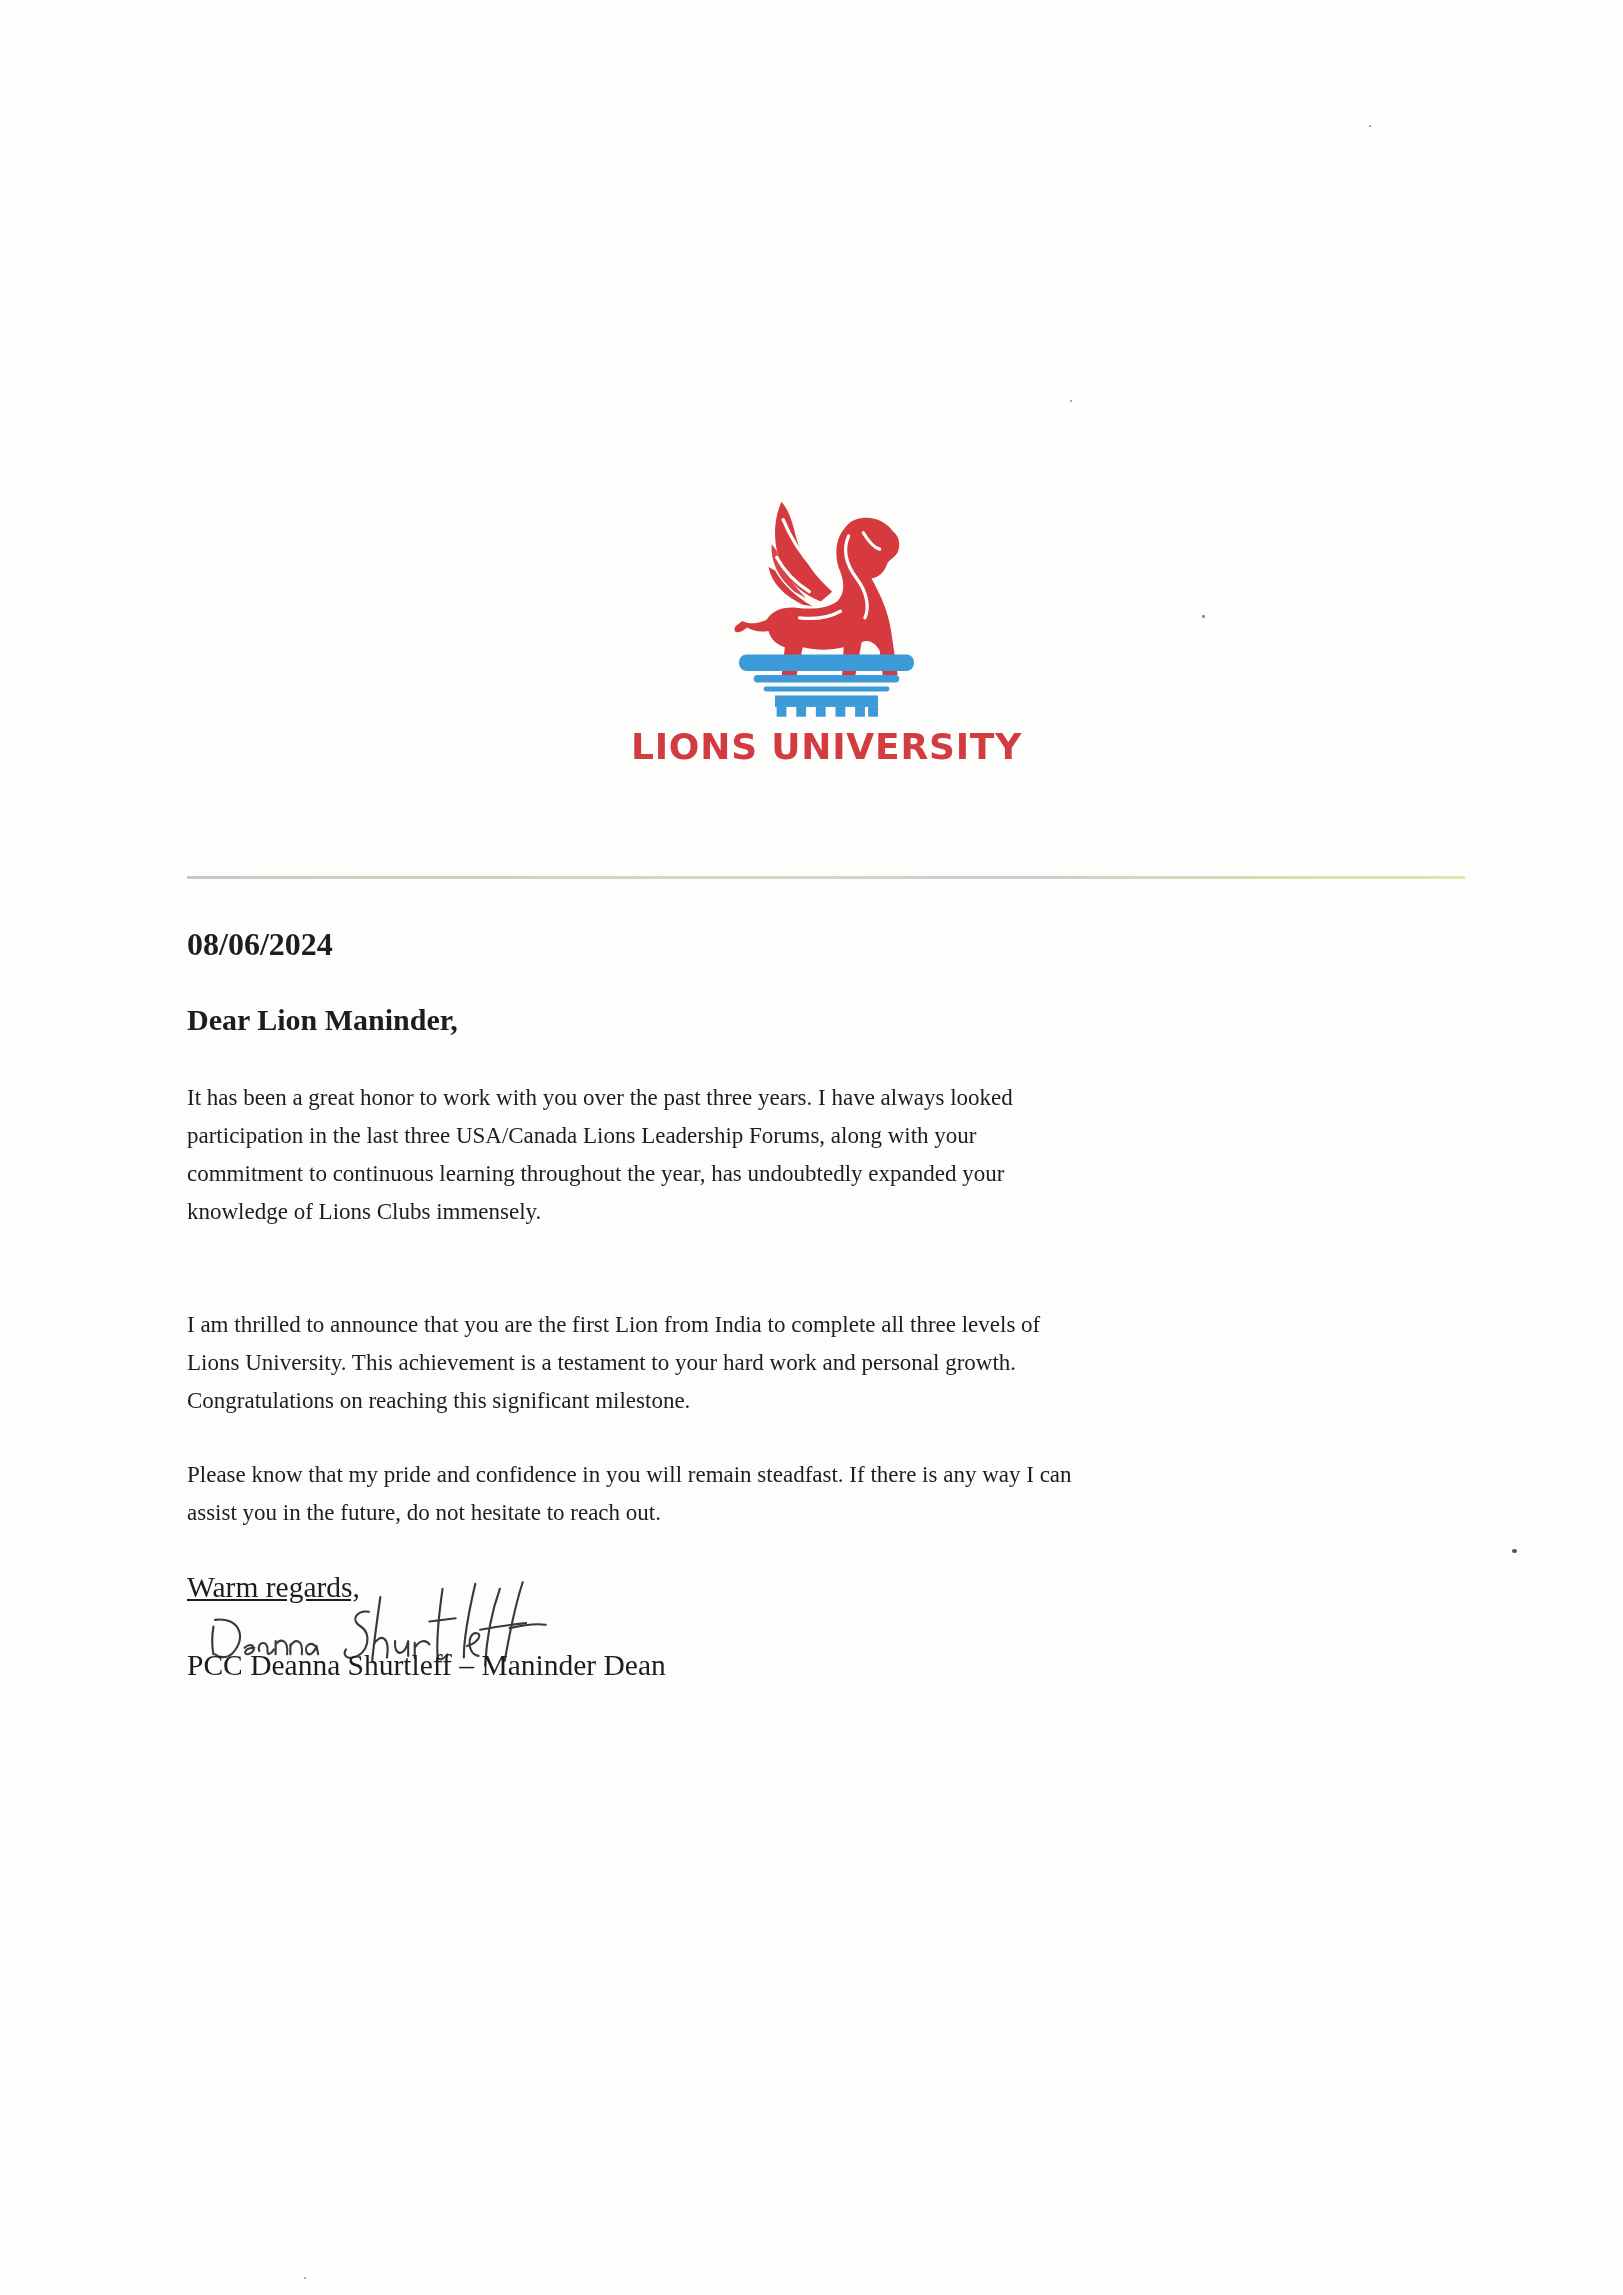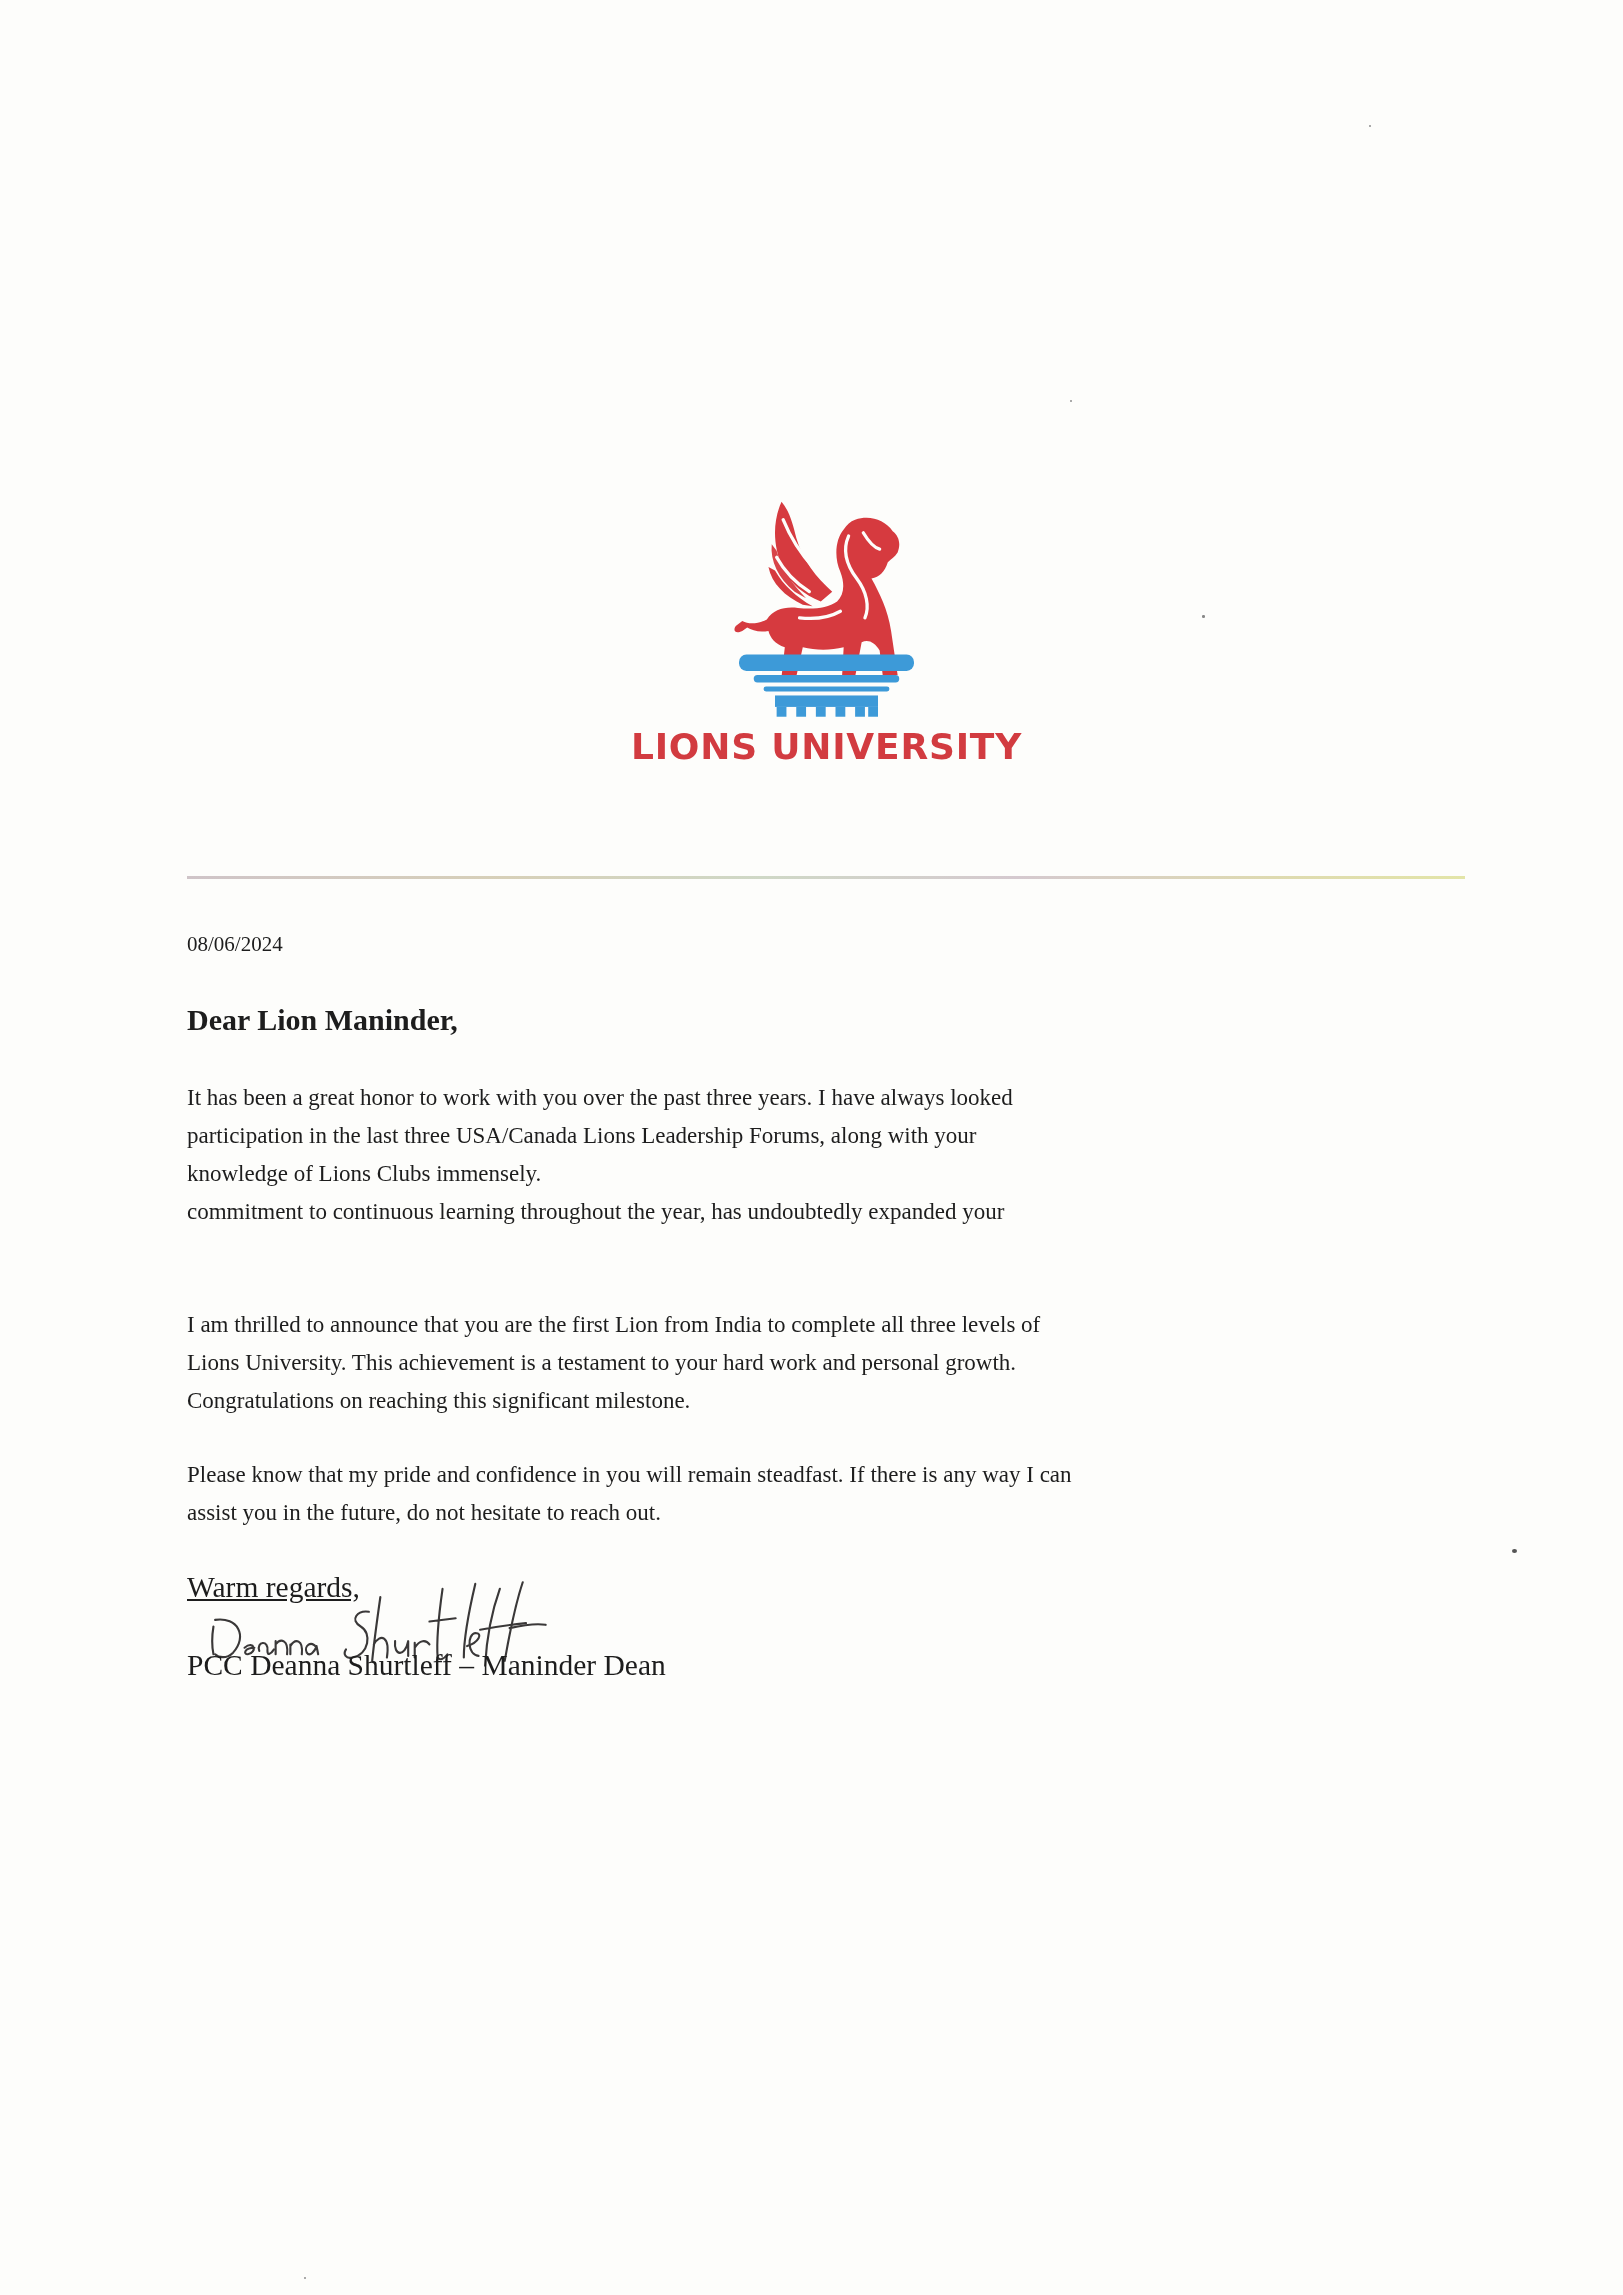--- a/index.html
+++ b/index.html
@@ -50,22 +50,22 @@
       left: 187px;
       top: 876px;
       width: 1278px;
       height: 2.5px;
       background: linear-gradient(90deg, #cfc4c8 0%, #d7d0b8 25%, #cfd8c6 45%, #d5c9cf 65%, #dedab0 85%, #e3e5a8 100%);
     }
     .date {
       position: absolute;
       left: 187px;
       top: 926px;
-      font-weight: normal;
-      font-size: 21px;
+      font-weight: bold;
+      font-size: 32px;
       line-height: 36px;
     }
     .salutation {
       position: absolute;
       left: 187px;
       top: 1002px;
       font-weight: bold;
       font-size: 30px;
       line-height: 36px;
     }
@@ -154,22 +154,22 @@
 
   <div class="rule"></div>
 
   <div class="date">08/06/2024</div>
 
   <div class="salutation">Dear Lion Maninder,</div>
 
   <div class="para p1">
     <span class="line">It has been a great honor to work with you over the past three years. I have always looked</span>
     <span class="line">participation in the last three USA/Canada Lions Leadership Forums, along with your</span>
+    <span class="line">commitment to continuous learning throughout the year, has undoubtedly expanded your</span>
     <span class="line">knowledge of Lions Clubs immensely.</span>
-    <span class="line">commitment to continuous learning throughout the year, has undoubtedly expanded your</span>
   </div>
 
   <div class="para p2">
     <span class="line">I am thrilled to announce that you are the first Lion from India to complete all three levels of</span>
     <span class="line">Lions University. This achievement is a testament to your hard work and personal growth.</span>
     <span class="line">Congratulations on reaching this significant milestone.</span>
   </div>
 
   <div class="para p3">
     <span class="line">Please know that my pride and confidence in you will remain steadfast. If there is any way I can</span>

